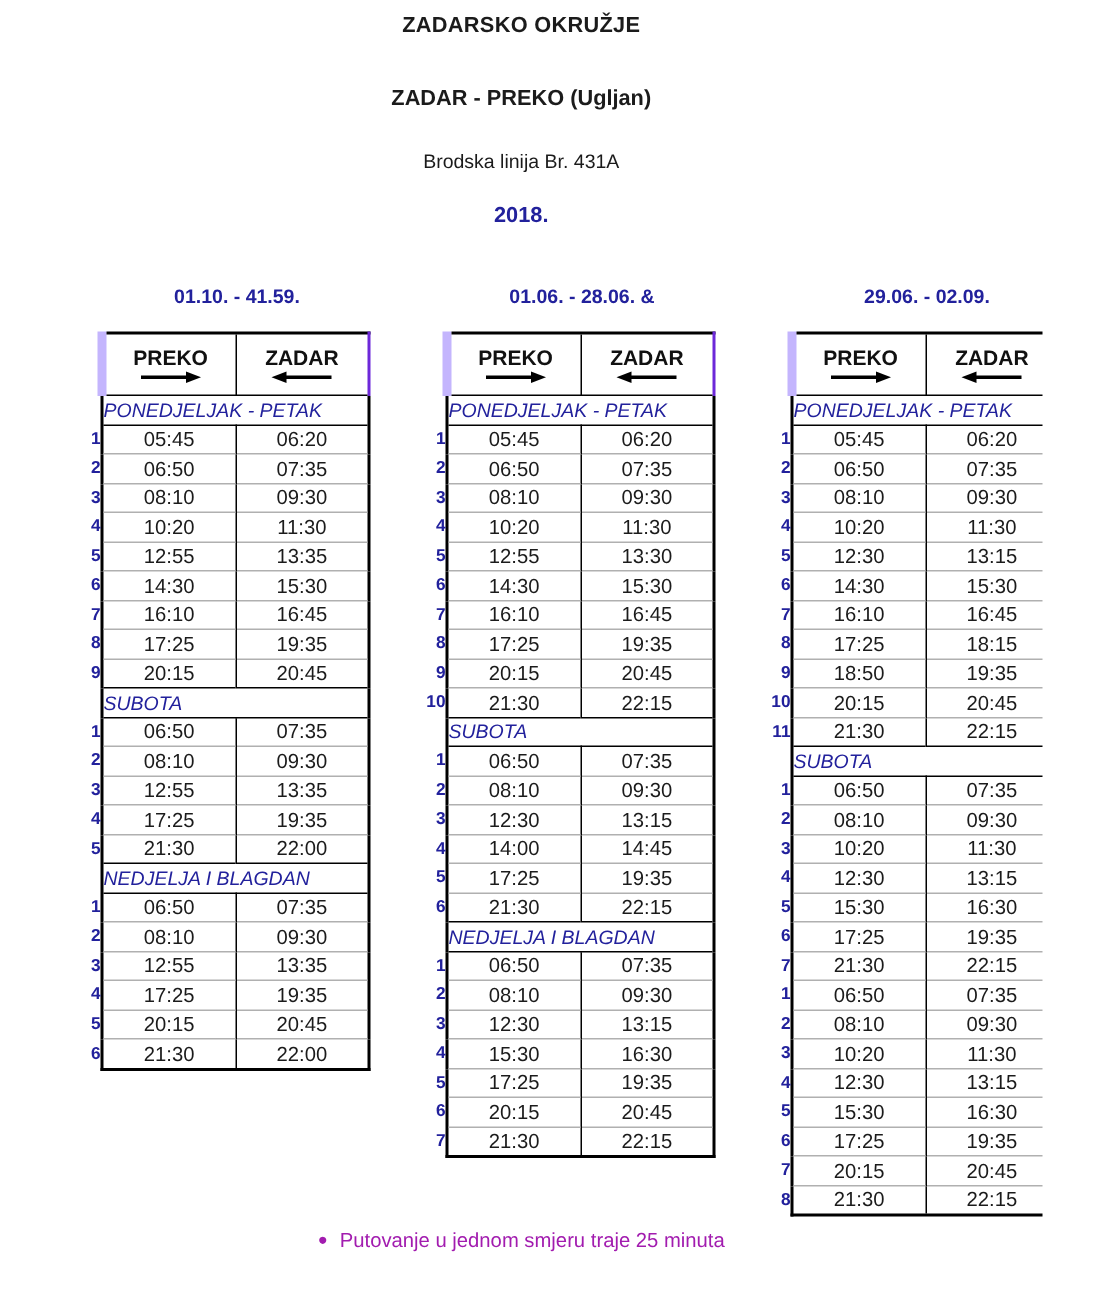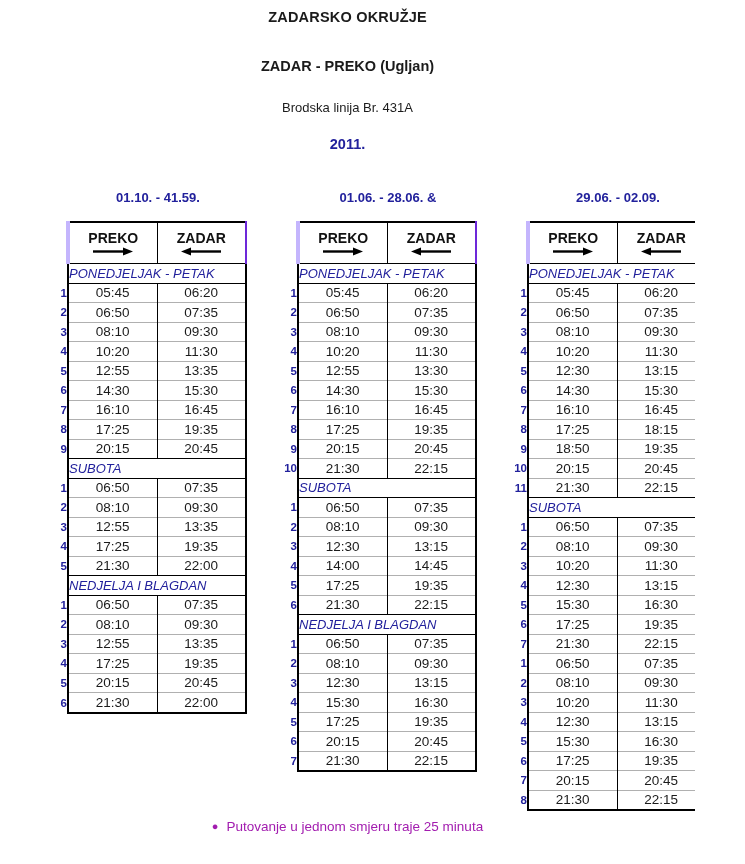--- a/index.html
+++ b/index.html
@@ -28,21 +28,21 @@
   table.tt td,table.tt th{padding:0;}
   .numcell{
     border:none;text-align:right;padding-right:5px;
     color:#22219c;font-weight:bold;font-size:11.5px;
   }
   .dir-row th.cell{
     height:40px;vertical-align:middle;text-align:center;
     font-size:14px;font-weight:bold;color:#111;
     border:1px solid #000;border-top:2px solid #000;
   }
-  .dir-row th.edge-l{border-left:4px solid #c4b5fd;}
+  .dir-row th.edge-l{border-left:6px solid #c4b5fd;}
   .dir-row th.edge-r{border-right:2px solid #6d28d9;}
   .dirname{line-height:15px;margin-top:1px;}
   .section-row td.cell{
     height:18.5px;text-align:left;vertical-align:middle;
     color:#22219c;font-weight:normal;font-style:italic;font-size:13px;
     border-top:1px solid #000;border-bottom:1px solid #000;
     border-left:2px solid #000;border-right:2px solid #000;
   }
   .time-row td.cell{
     height:18.5px;text-align:center;vertical-align:middle;
@@ -59,21 +59,21 @@
   }
   .footer .bullet{font-size:11px;vertical-align:1px;margin-right:8px;}
 </style>
 </head>
 <body>
 
 <div class="page">
   <div class="center-text t1">ZADARSKO OKRUŽJE</div>
   <div class="center-text t2">ZADAR - PREKO (Ugljan)</div>
   <div class="center-text t3">Brodska linija Br. 431A</div>
-  <div class="center-text t4">2011.</div>
+  <div class="center-text t4">2018.</div>
 
   <div class="tt-wrap">
       <div class="tt-block b0">
         <div class="dates">
           <div>01.10. - 41.59.</div>
         </div>
         <table class="tt">
           <colgroup>
             <col class="num">
             <col class="dep">

